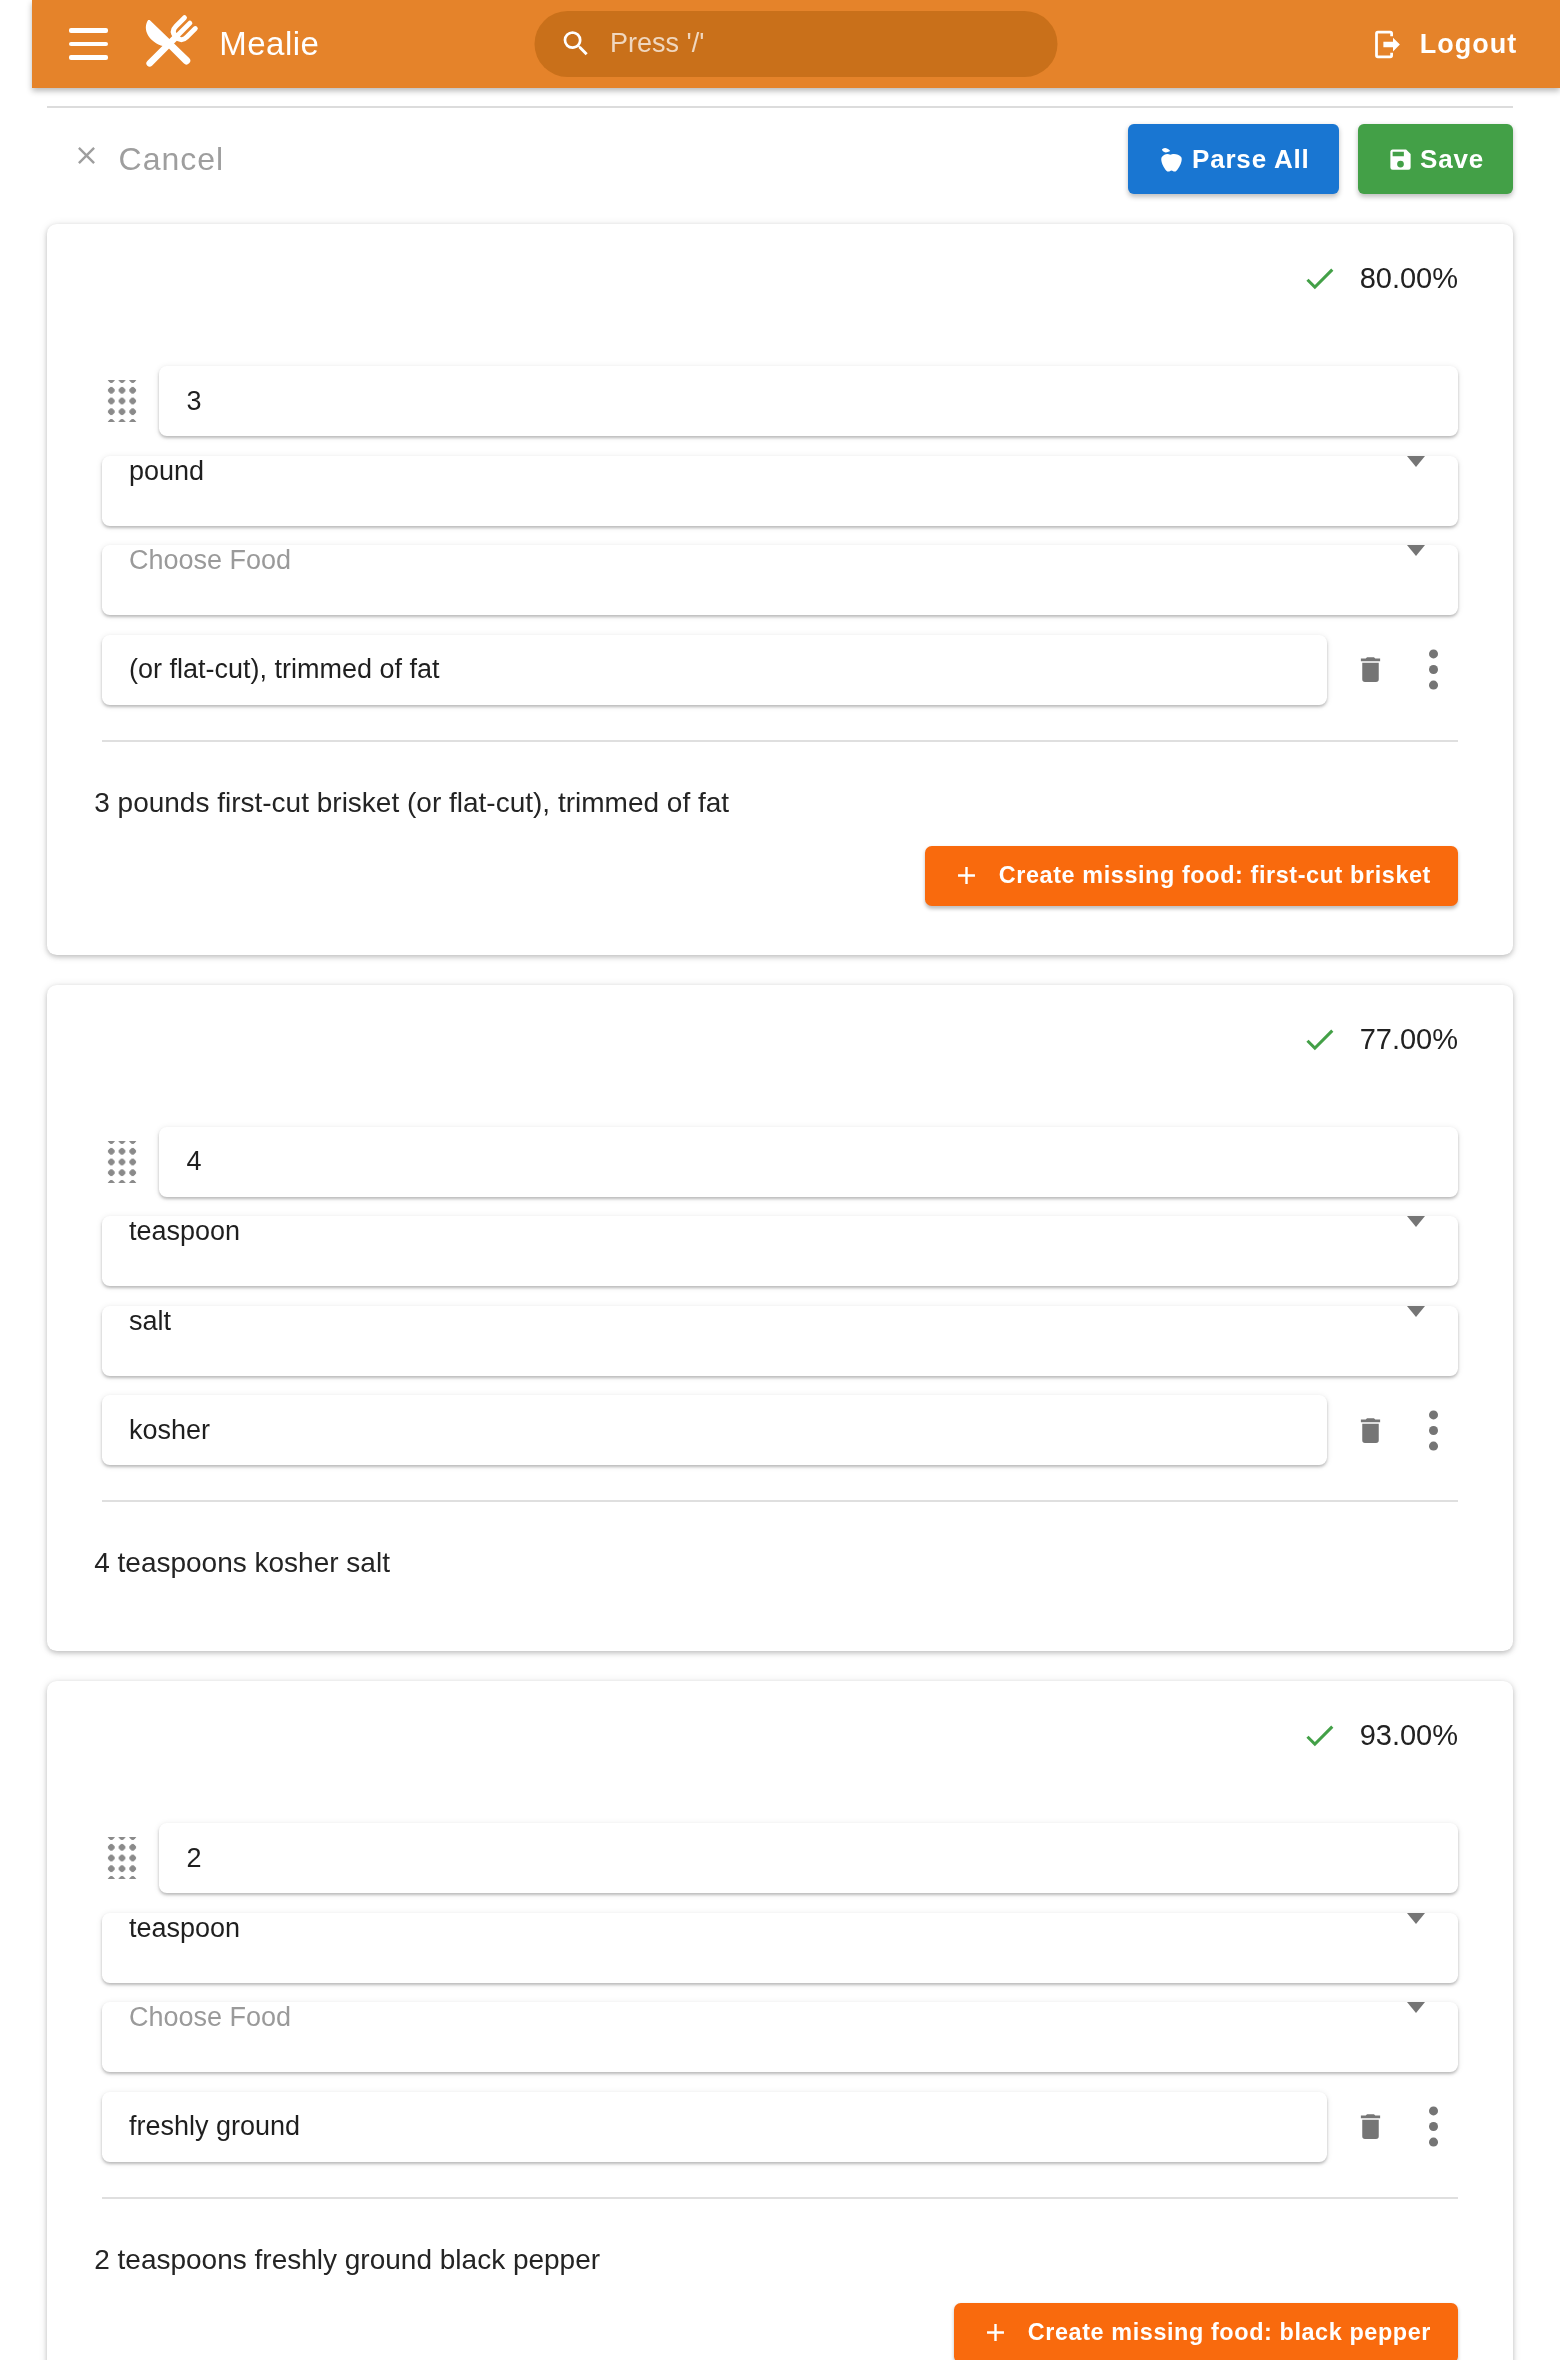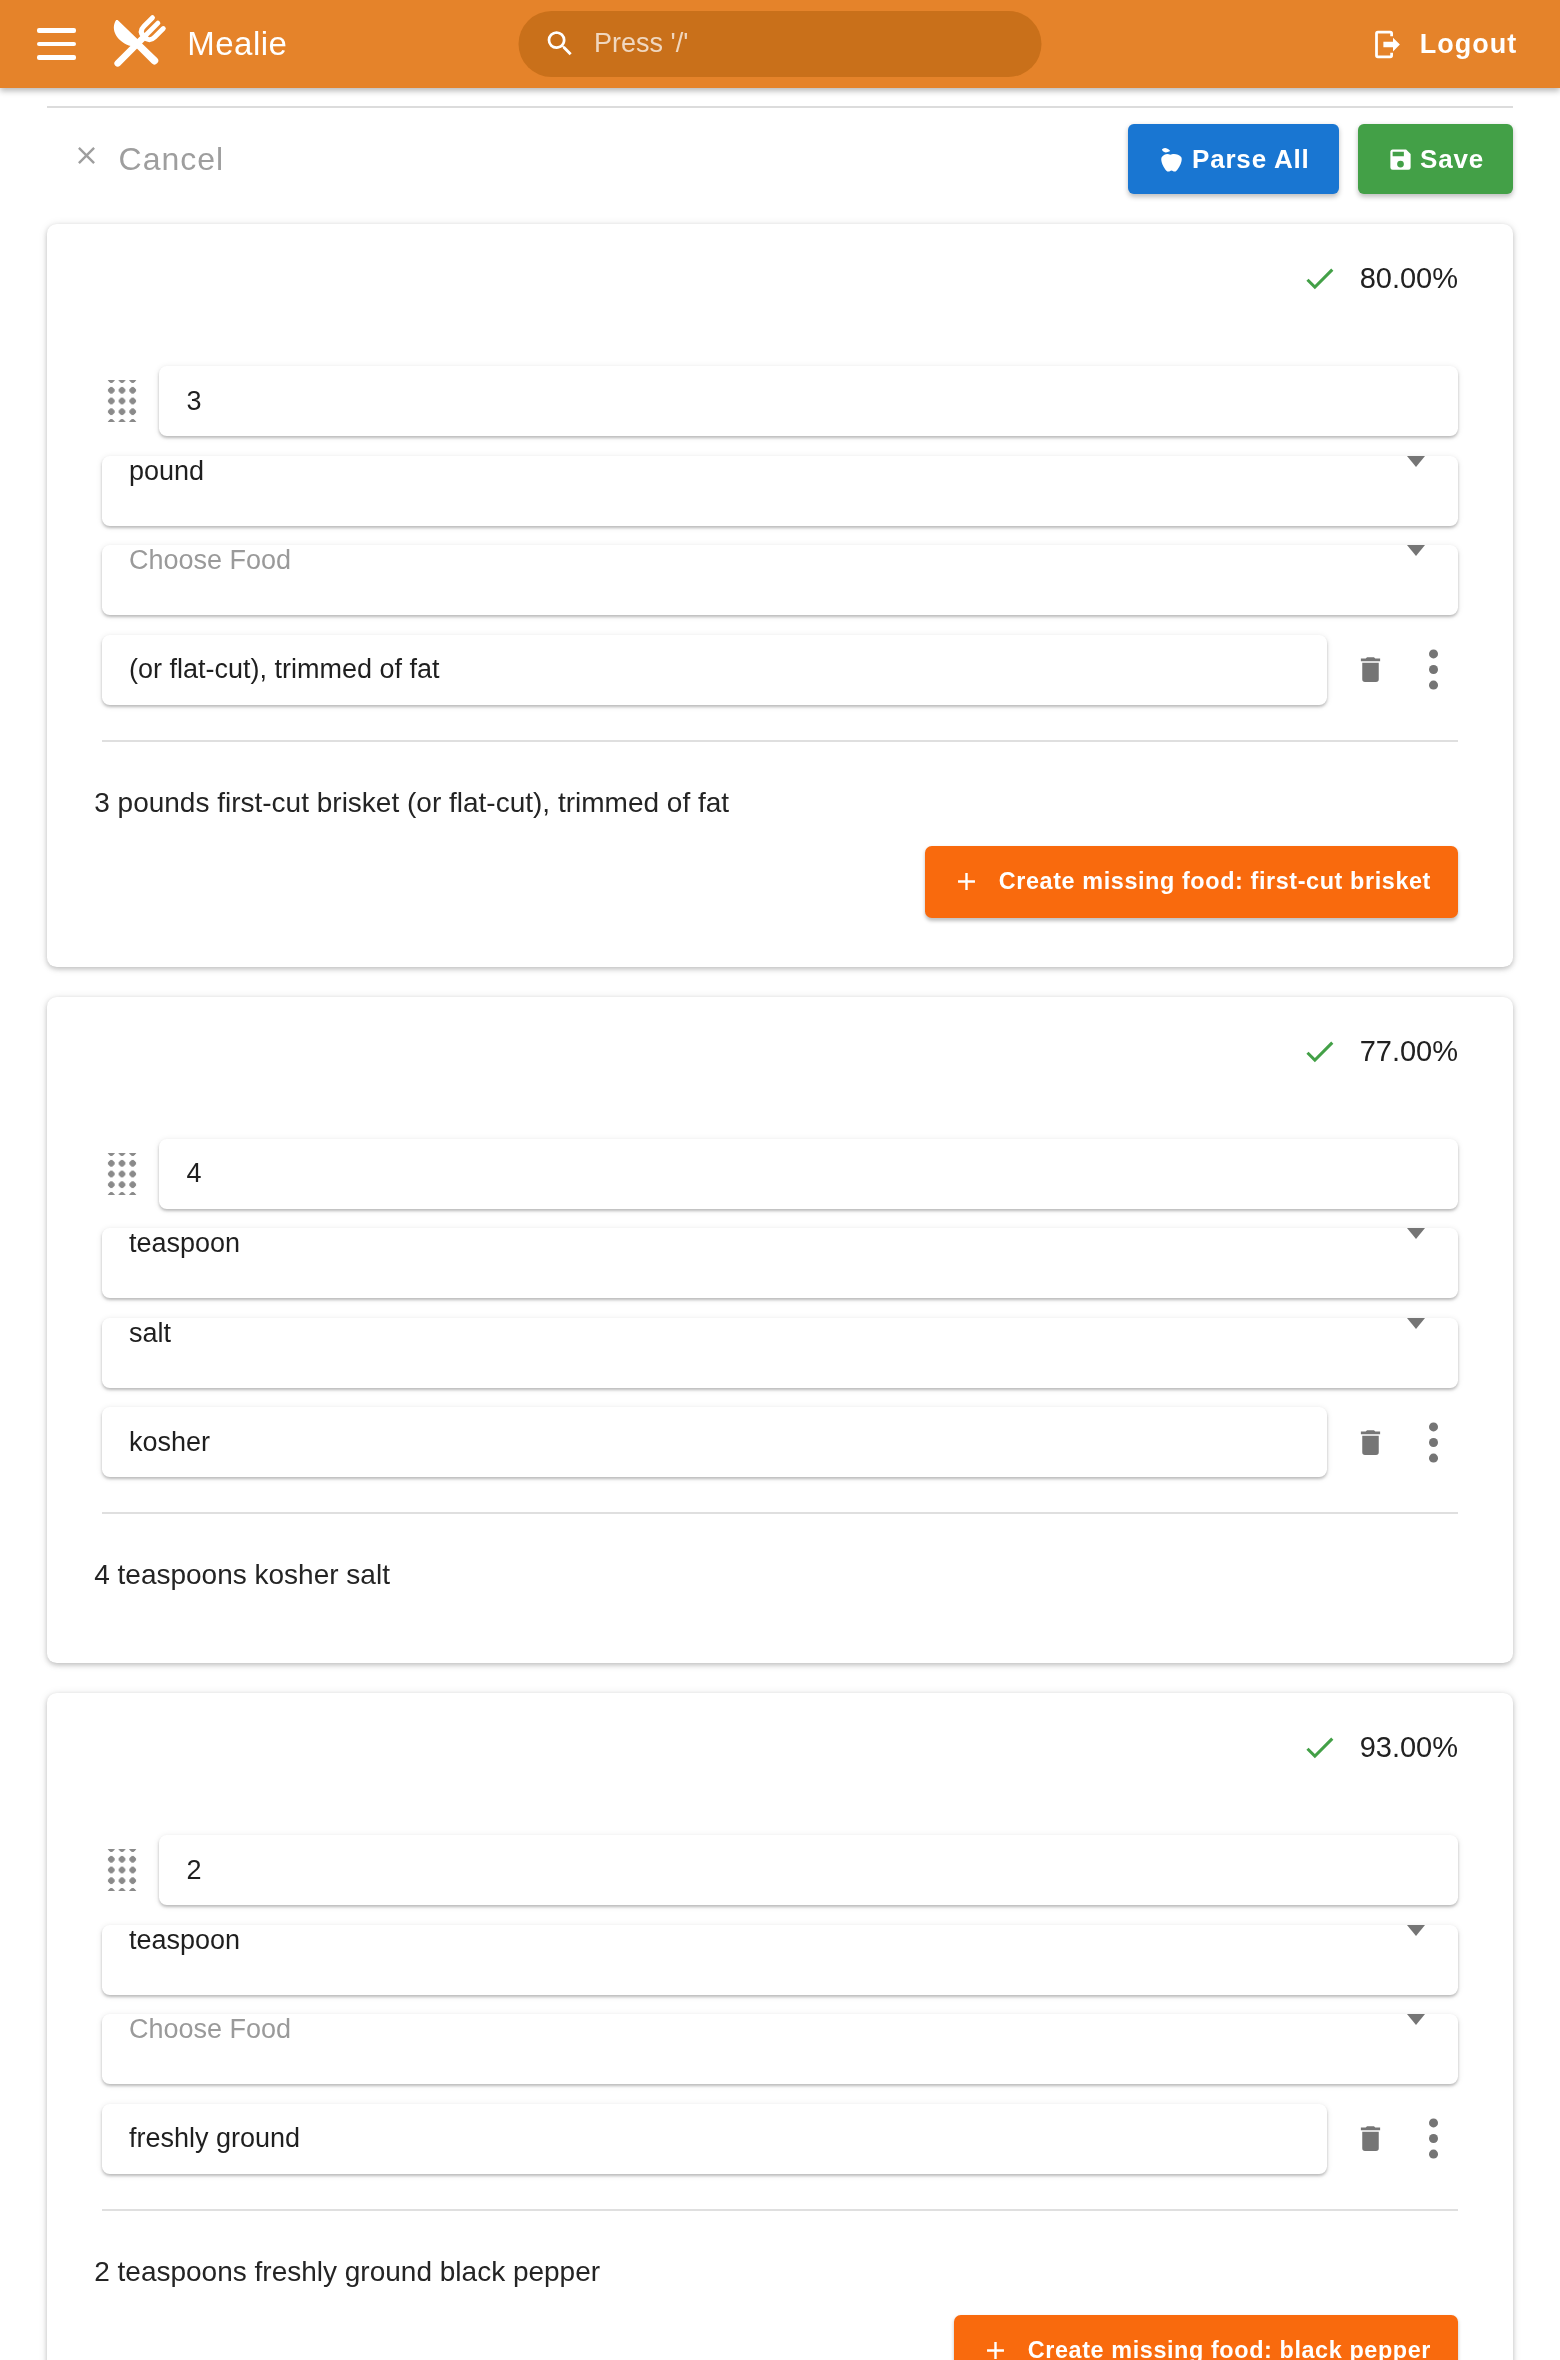--- a/index.html
+++ b/index.html
@@ -2,21 +2,21 @@
 <html><head>
 <meta charset="utf-8">
 <style>
   * { margin:0; padding:0; box-sizing:border-box; }
   html,body { width:1560px; height:2360px; overflow:hidden; background:#fff;
     font-family:"Liberation Sans", sans-serif; color:#212121; }
 
   
   .appbar { position:relative; height:88px; background:#E5832A;
     display:flex; align-items:center; padding:0 29px;
-    box-shadow:0 2.9px 5.9px rgba(0,0,0,.28); z-index:5; }
+    box-shadow:0 2.9px 5.9px rgba(0,0,0,.28); z-index:5;margin-left:32px; }
   .menu-btn { background:none; border:none; cursor:pointer; width:55px; height:55px;
     display:flex; flex-direction:column; justify-content:center; gap:8.8px; padding:0 7.8px; }
   .menu-btn i { display:block; height:4.9px; background:#fff; border-radius:2px; }
   .logo { width:70px; height:70px; margin-left:17.6px; }
   .app-title { color:#fff; font-size:33px; font-weight:500; margin-left:15.6px; letter-spacing:0.5px; }
   .searchbar { position:absolute; left:50%; top:10.7px; transform:translateX(-50%);
     width:523px; height:66px; border-radius:33px; background:#C9701A;
     display:flex; align-items:center; padding:14px 25px; cursor:text; }
   .searchbar svg { flex:0 0 auto; }
   .searchbar input { background:transparent; border:none; outline:none; width:100%;
@@ -65,21 +65,21 @@
   .icon-btn { background:none; border:none; cursor:pointer; display:flex;
     align-items:center; justify-content:center; }
   .trash-btn { width:47px; height:55px; margin-left:19.5px; }
   .kebab-btn { width:33px; height:55px; margin-left:23.4px; margin-right:7.8px; }
   .kebab { width:8.8px; height:8.8px; border-radius:50%; background:#757575;
     box-shadow:0 -15.6px 0 #757575, 0 15.6px 0 #757575; }
 
   .card-divider { height:2px; background:#DFDFDF; margin-top:35px; }
   .original { font-size:28px; color:#242424; margin:45px 0 0 -7.8px; }
   .create-row { display:flex; justify-content:flex-end; margin-top:27px; }
-  .create-btn { border:none; cursor:pointer; background:#F96A0D; color:#fff; height:72px;
+  .create-btn { border:none; cursor:pointer; background:#F96A0D; color:#fff; height:60px;
     border-radius:6.8px; display:flex; align-items:center; gap:17.6px; padding:0 27px;
     font-size:23.4px; font-weight:700; letter-spacing:0.6px; font-family:inherit;
     box-shadow:0 2.9px 3.9px rgba(0,0,0,.25); }
 </style>
 </head>
 <body>
 
 <header class="appbar">
   <button class="menu-btn">
     <span style="display:contents"><i></i><i></i><i></i></span>

